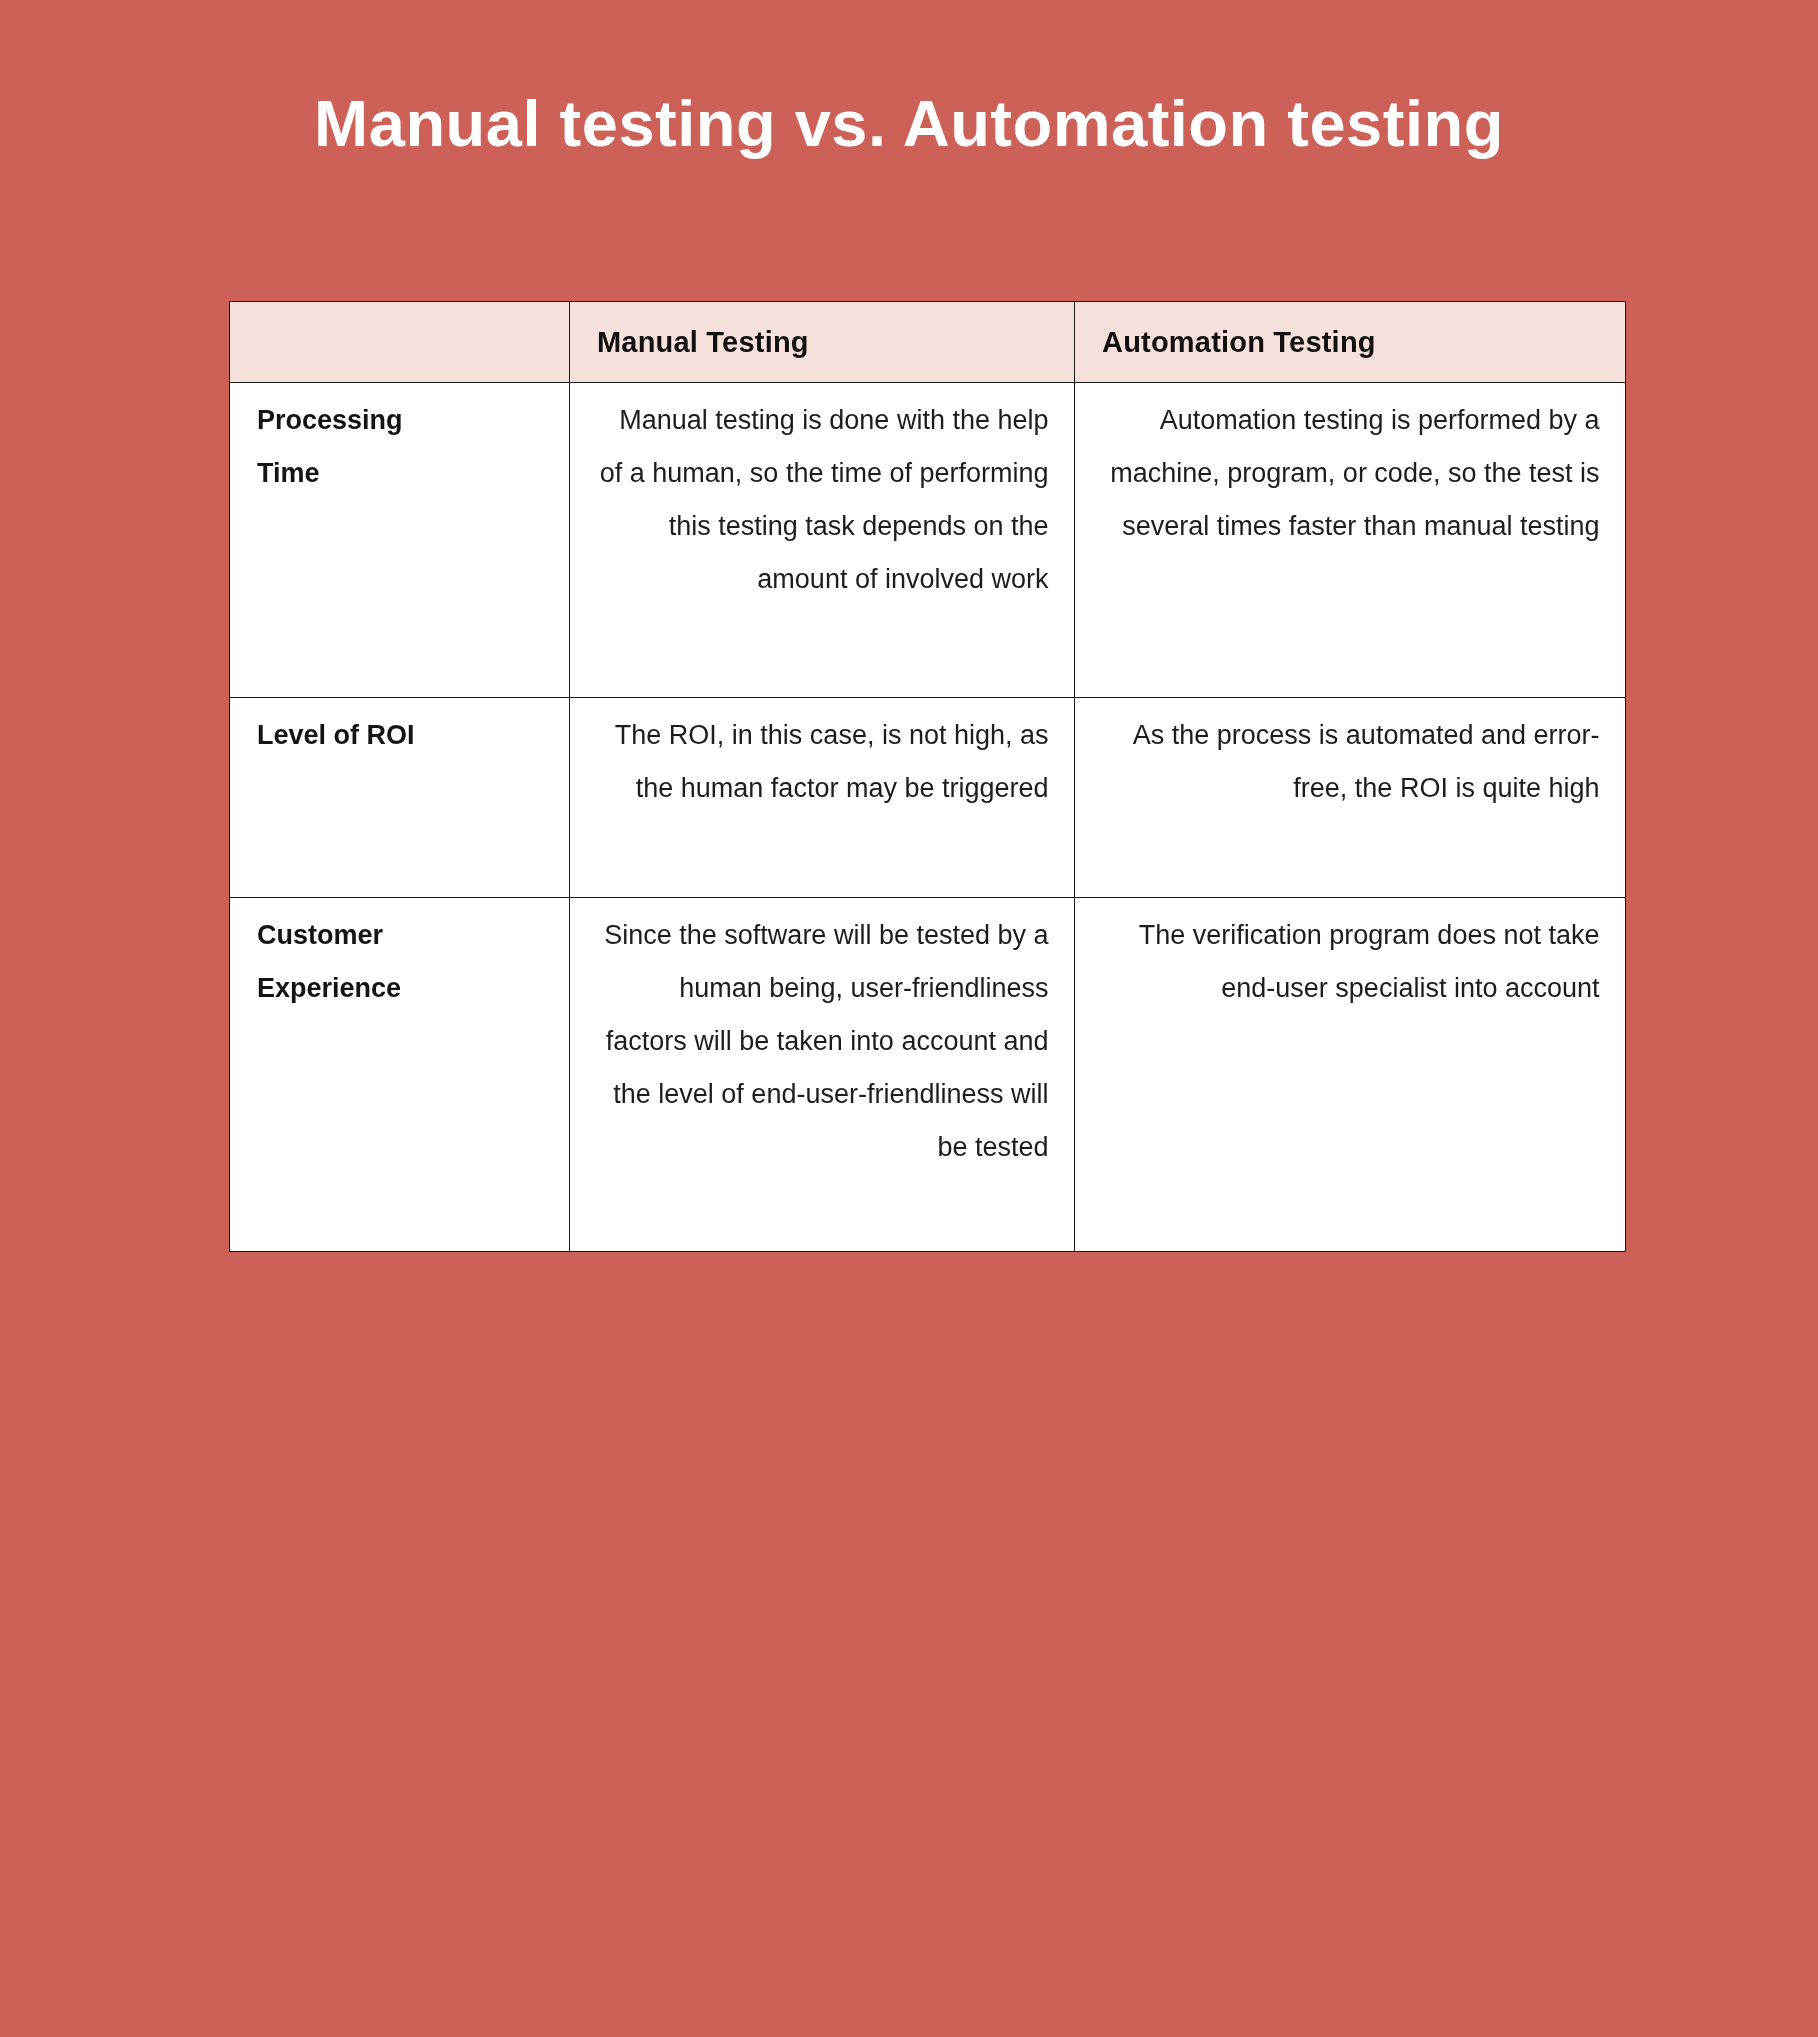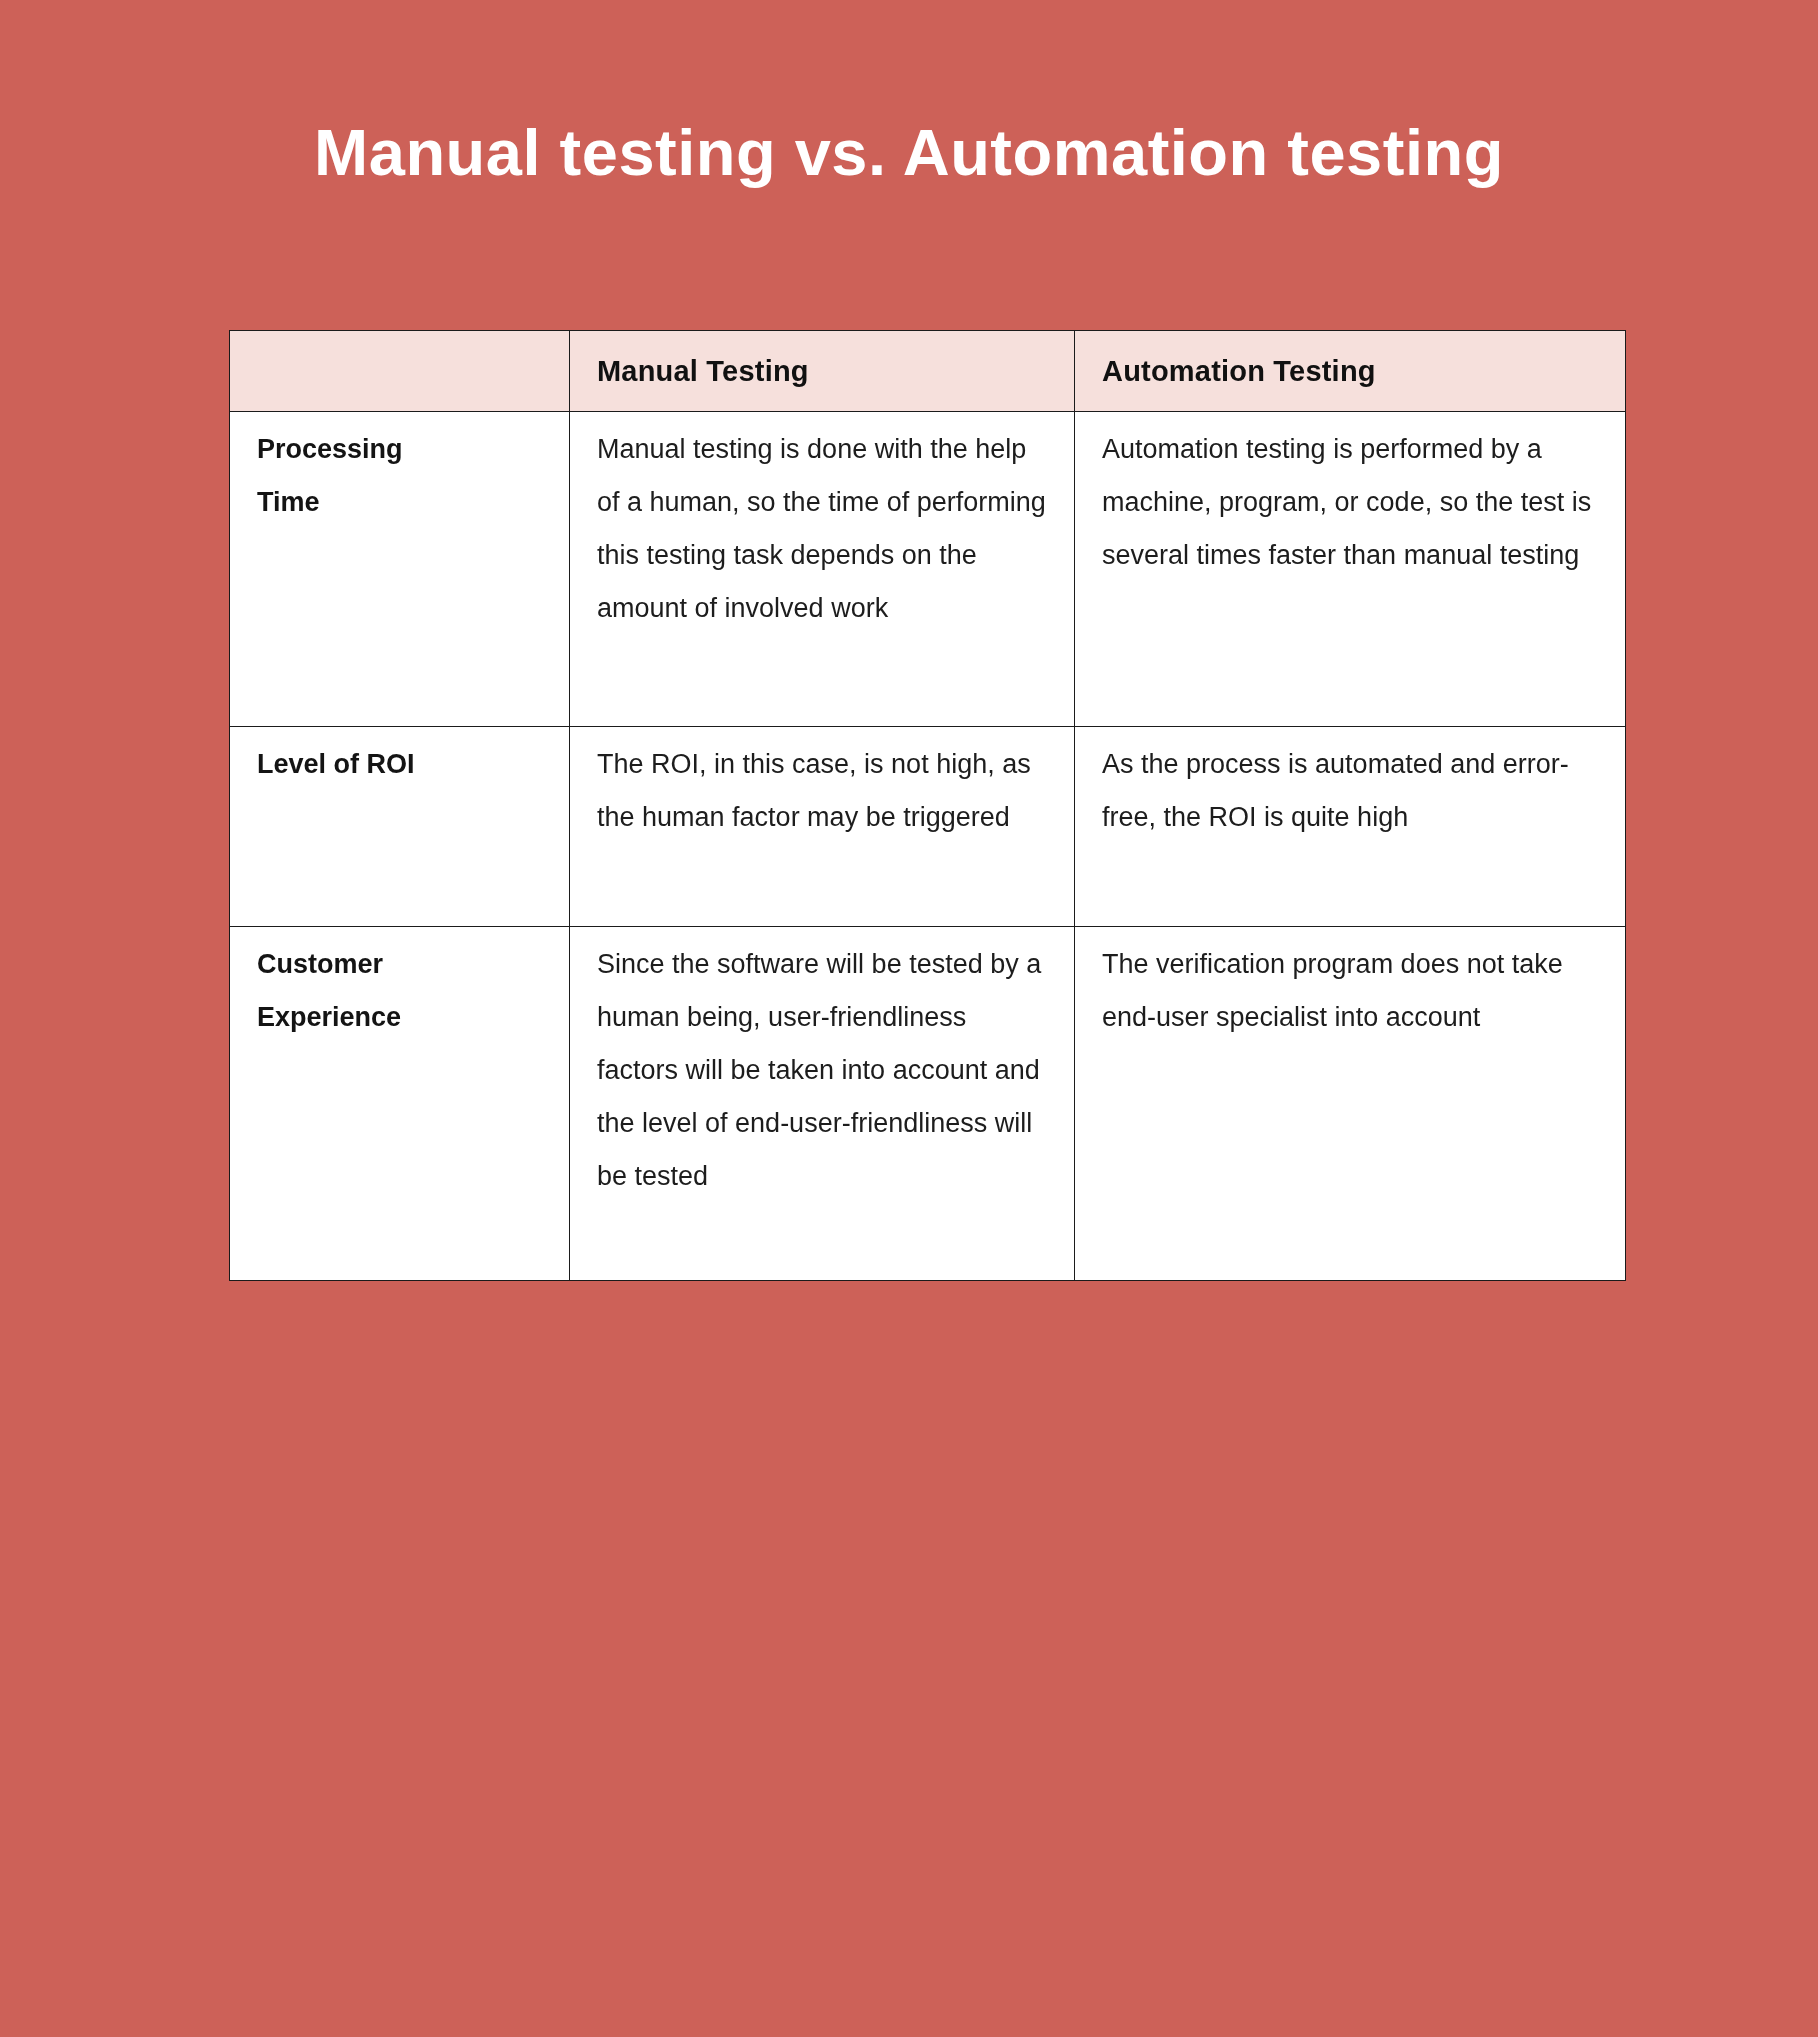--- a/index.html
+++ b/index.html
@@ -14,21 +14,21 @@
   }
   .page {
     position: relative;
     width: 1818px;
     height: 2037px;
     overflow: hidden;
     background: var(--page-bg, #cd6158);
   }
   .page-title {
     margin: 0;
-    padding-top: 118px;
+    padding-top: 89px;
     text-align: center;
     color: var(--title-color, #ffffff);
     font-size: 65px;
     font-weight: 700;
     line-height: 69px;
     letter-spacing: 0.5px;
   }
   .table-wrap {
     width: 1360px;
     margin: 143px auto 0 auto;
@@ -65,20 +65,21 @@
     padding: 11px 25.5px 20px 27px;
     white-space: pre-line;
   }
   tbody th {
     font-weight: 700;
     color: #141414;
   }
   tbody td {
     font-weight: 400;
     color: var(--text-color, #1d1d1d);
+    text-align: right;
   }
   tr.row-header { height: 81px; }
   tr.row-1 { height: 315px; margin-top: 20px; }
   tr.row-2 { height: 218px; }
   tr.row-3 { height: 200px; }
   tr.row-4 { height: 256px; }
   tr.row-5 { height: 354px; }
 </style>
 </head>
 <body>

